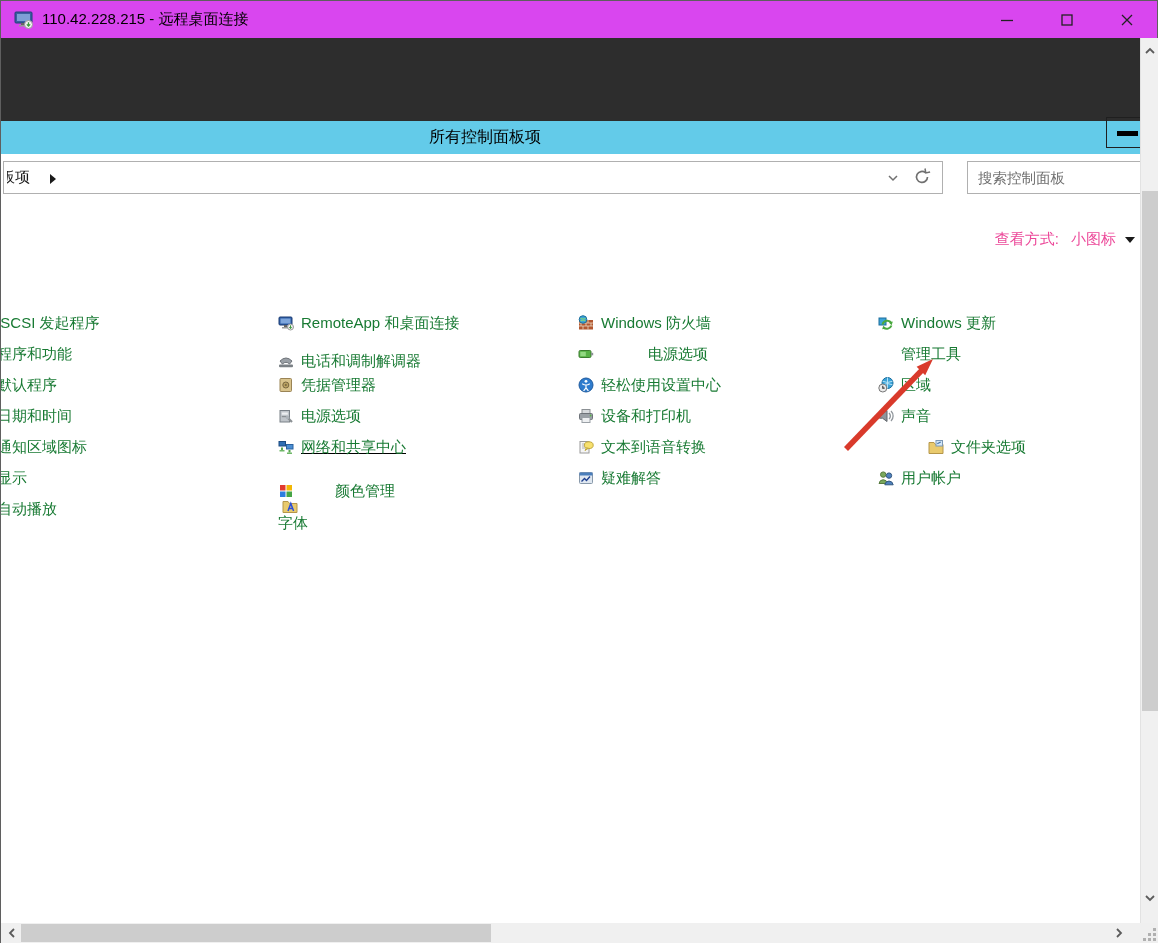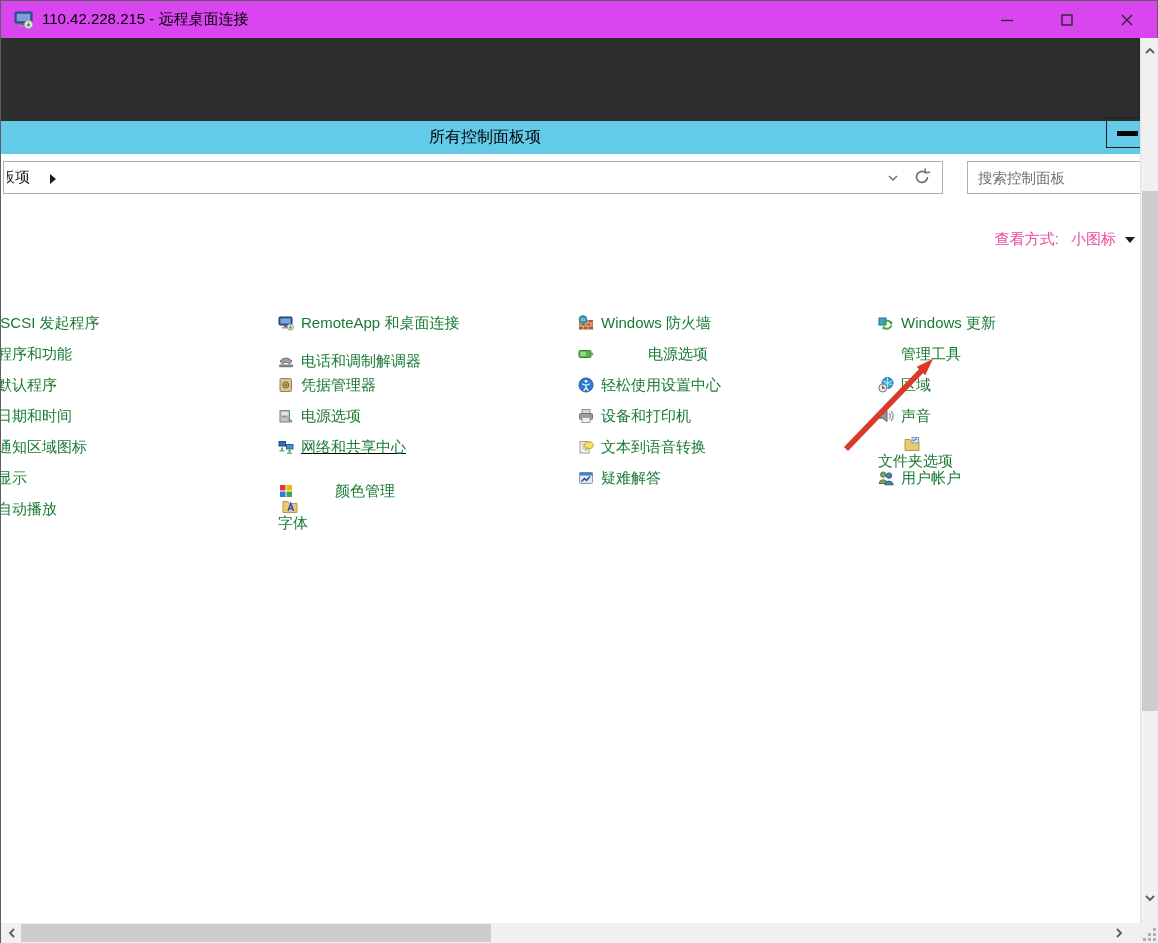--- a/index.html
+++ b/index.html
@@ -347,21 +347,21 @@
           </div>
           <div class="cp-item" style="left: 877px; top: 251px;">
             <span class="cp-ico">
               <svg width="16" height="16" viewBox="0 0 16 16">
                 <path d="M1.5 5.8 h3 L9 2.5 v11 L4.5 10.2 h-3 z" fill="#8f959b" stroke="#60666c"></path>
                 <path d="M11 5 a4 4 0 0 1 0 6 M13 3 a7 7 0 0 1 0 10" stroke="#8f959b" fill="none" stroke-width="1.3"></path>
               </svg>
             </span>
             <span class="cp-label">声音</span>
           </div>
-          <div class="cp-item" style="left: 877px; top: 282px; flex-direction: column;">
+          <div class="cp-item" style="left: 927px; top: 282px;">
             <span class="cp-ico">
               <svg width="16" height="16" viewBox="0 0 16 16">
                 <path d="M1 3.5 h5 l1.5 2 H15 v9 H1 z" fill="#e9ca6d" stroke="#b5964a"></path>
                 <rect x="8" y="1.5" width="6.5" height="5.5" fill="#d3e6f6" stroke="#7c98b5"></rect>
                 <path d="M9.3 4.8 l3.4 -1.8" stroke="#4472a8" stroke-width="1.2"></path>
               </svg>
             </span>
             <span class="cp-label">文件夹选项</span>
           </div>
           <div class="cp-item" style="left: 877px; top: 313px;">

